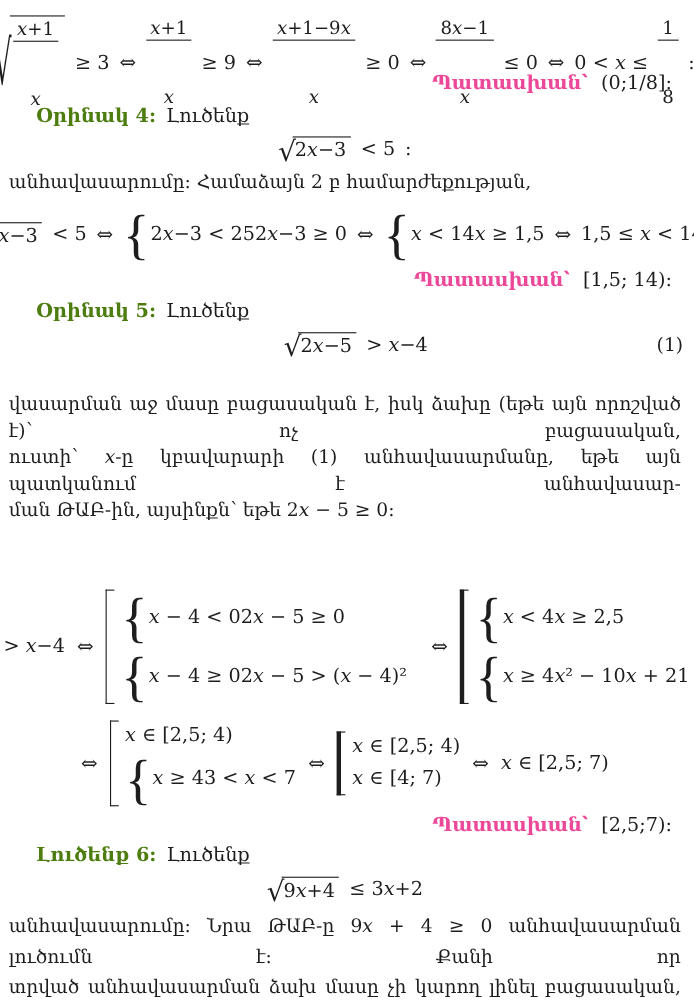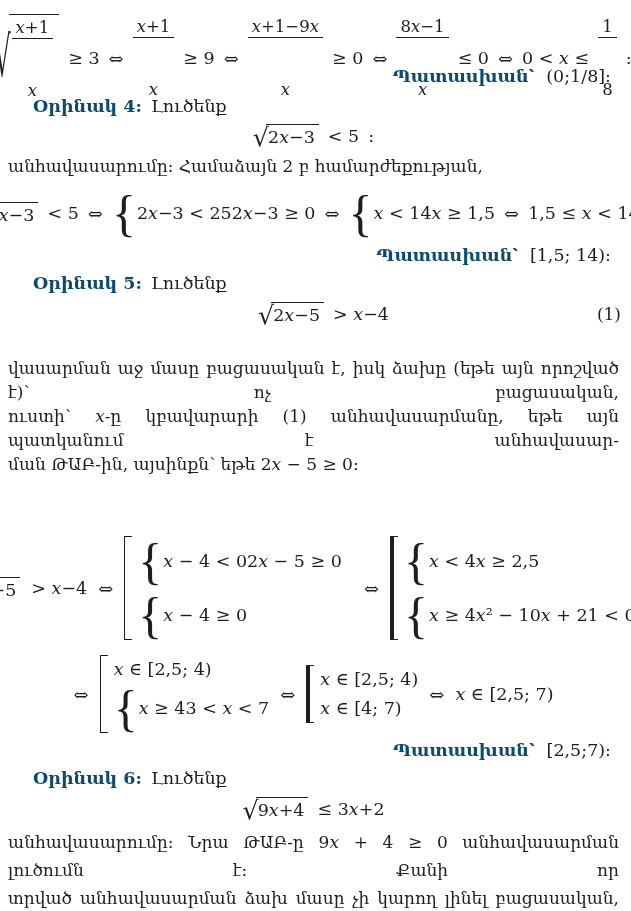--- a/index.html
+++ b/index.html
@@ -35,25 +35,25 @@
   .union { display:inline-flex; align-items:center; }
   .ubr { align-self:stretch; width:8px; margin-right:6px;
          border-left:1.7px solid #1d1d1d; border-top:1.7px solid #1d1d1d; border-bottom:1.7px solid #1d1d1d; }
   .ubr.bold { border-left-width:4.5px; }
   .ucol { display:inline-flex; flex-direction:column; align-items:flex-start; gap:8px; padding:2px 0; }
 
   .arrow { font-size:18px; }
 
   
   .heading { font-size:17.5px; padding-left:25px; }
-  .ex-title { color:#0c4a6e; font-weight:bold; }
+  .ex-title { color:#4d7c0f; font-weight:bold; }
   .ex-lead { margin-left:9px; }
 
   .answer { text-align:right; padding-right:8px; font-size:17.5px; }
-  .ans-label { color:#0c4a6e; font-weight:bold; margin-right:12px; }
+  .ans-label { color:#ec4899; font-weight:bold; margin-right:12px; }
 
   .pline { font-size:17px; line-height:24px; }
   .para4 .pline, .para5 .pline { line-height:22px; }
   .jline { text-align:justify; text-align-last:justify; }
   .p6 .pline { line-height:28px; }
 
   .numbered { position:relative; }
   .eqtag { position:absolute; right:18px; top:50%; transform:translateY(-50%); font-size:17px; }
 
   .gap-lg { width:26px; }
@@ -188,20 +188,21 @@
           <span class="brace">{</span>
           <span class="srows">
             <span class="srow"><i>x</i> − 4 &lt; 0</span>
             <span class="srow">2<i>x</i> − 5 ≥ 0</span>
           </span>
         </span>
         <span class="system">
           <span class="brace">{</span>
           <span class="srows">
             <span class="srow"><i>x</i> − 4 ≥ 0</span>
+            <span class="srow">2<i>x</i> − 5 &gt; (<i>x</i> − 4)²</span>
           </span>
         </span>
       </span>
     </span>
     <span class="gap-lg"></span>
     <span class="arrow">⇔</span>
     <span class="union">
       <span class="ubr bold"></span>
       <span class="ucol">
         <span class="system">
@@ -249,21 +250,21 @@
     </span>
     <span class="arrow">⇔</span>
     <span><i>x</i> ∈ [2,5; 7)</span>
   </div>
 
   <div class="blk answer" style="top:740px;">
     <span class="ans-label">Պատասխան՝</span><span>[2,5;7):</span>
   </div>
 
   <div class="blk heading" style="top:768px;">
-    <span class="ex-title">Օրինակ 6:</span><span class="ex-lead">Լուծենք</span>
+    <span class="ex-title">Լուծենք 6:</span><span class="ex-lead">Լուծենք</span>
   </div>
 
   <div class="blk mathline" style="top:797px;">
     <span class="sqrt">
       <span class="rsign">√</span>
       <span class="rcontent">9<i>x</i>+4</span>
     </span>
     <span>≤ 3<i>x</i>+2</span>
   </div>
 

